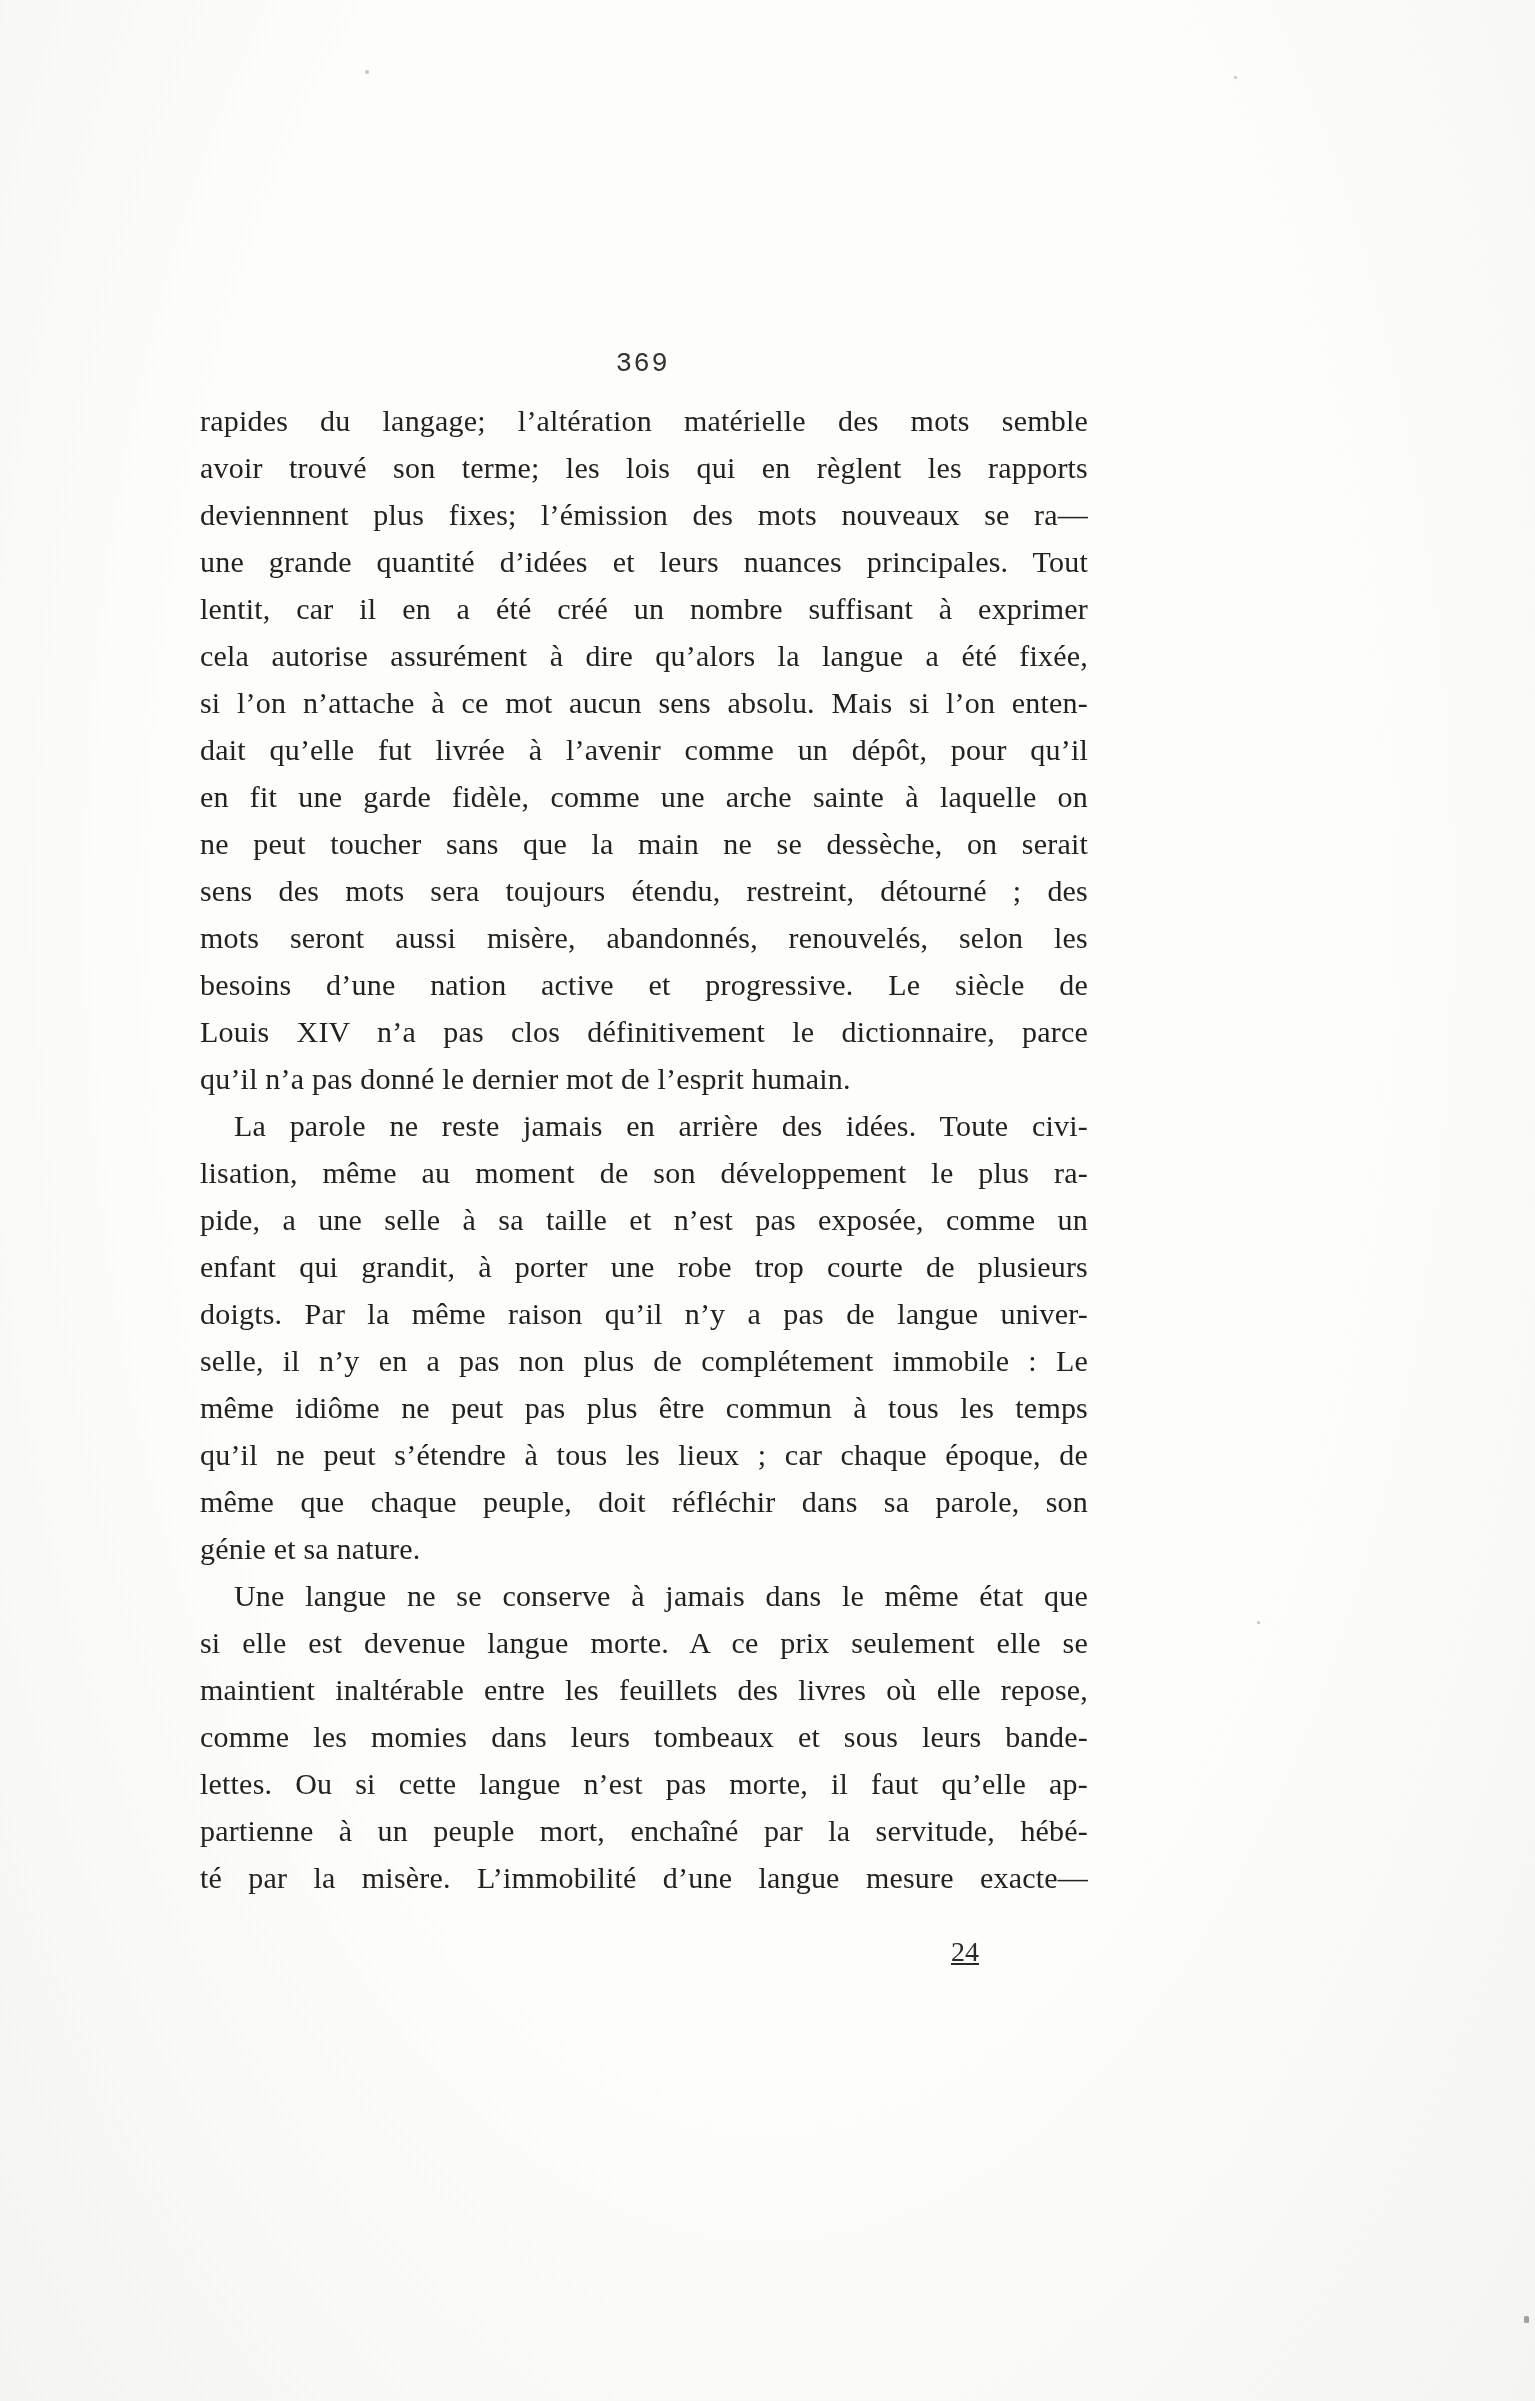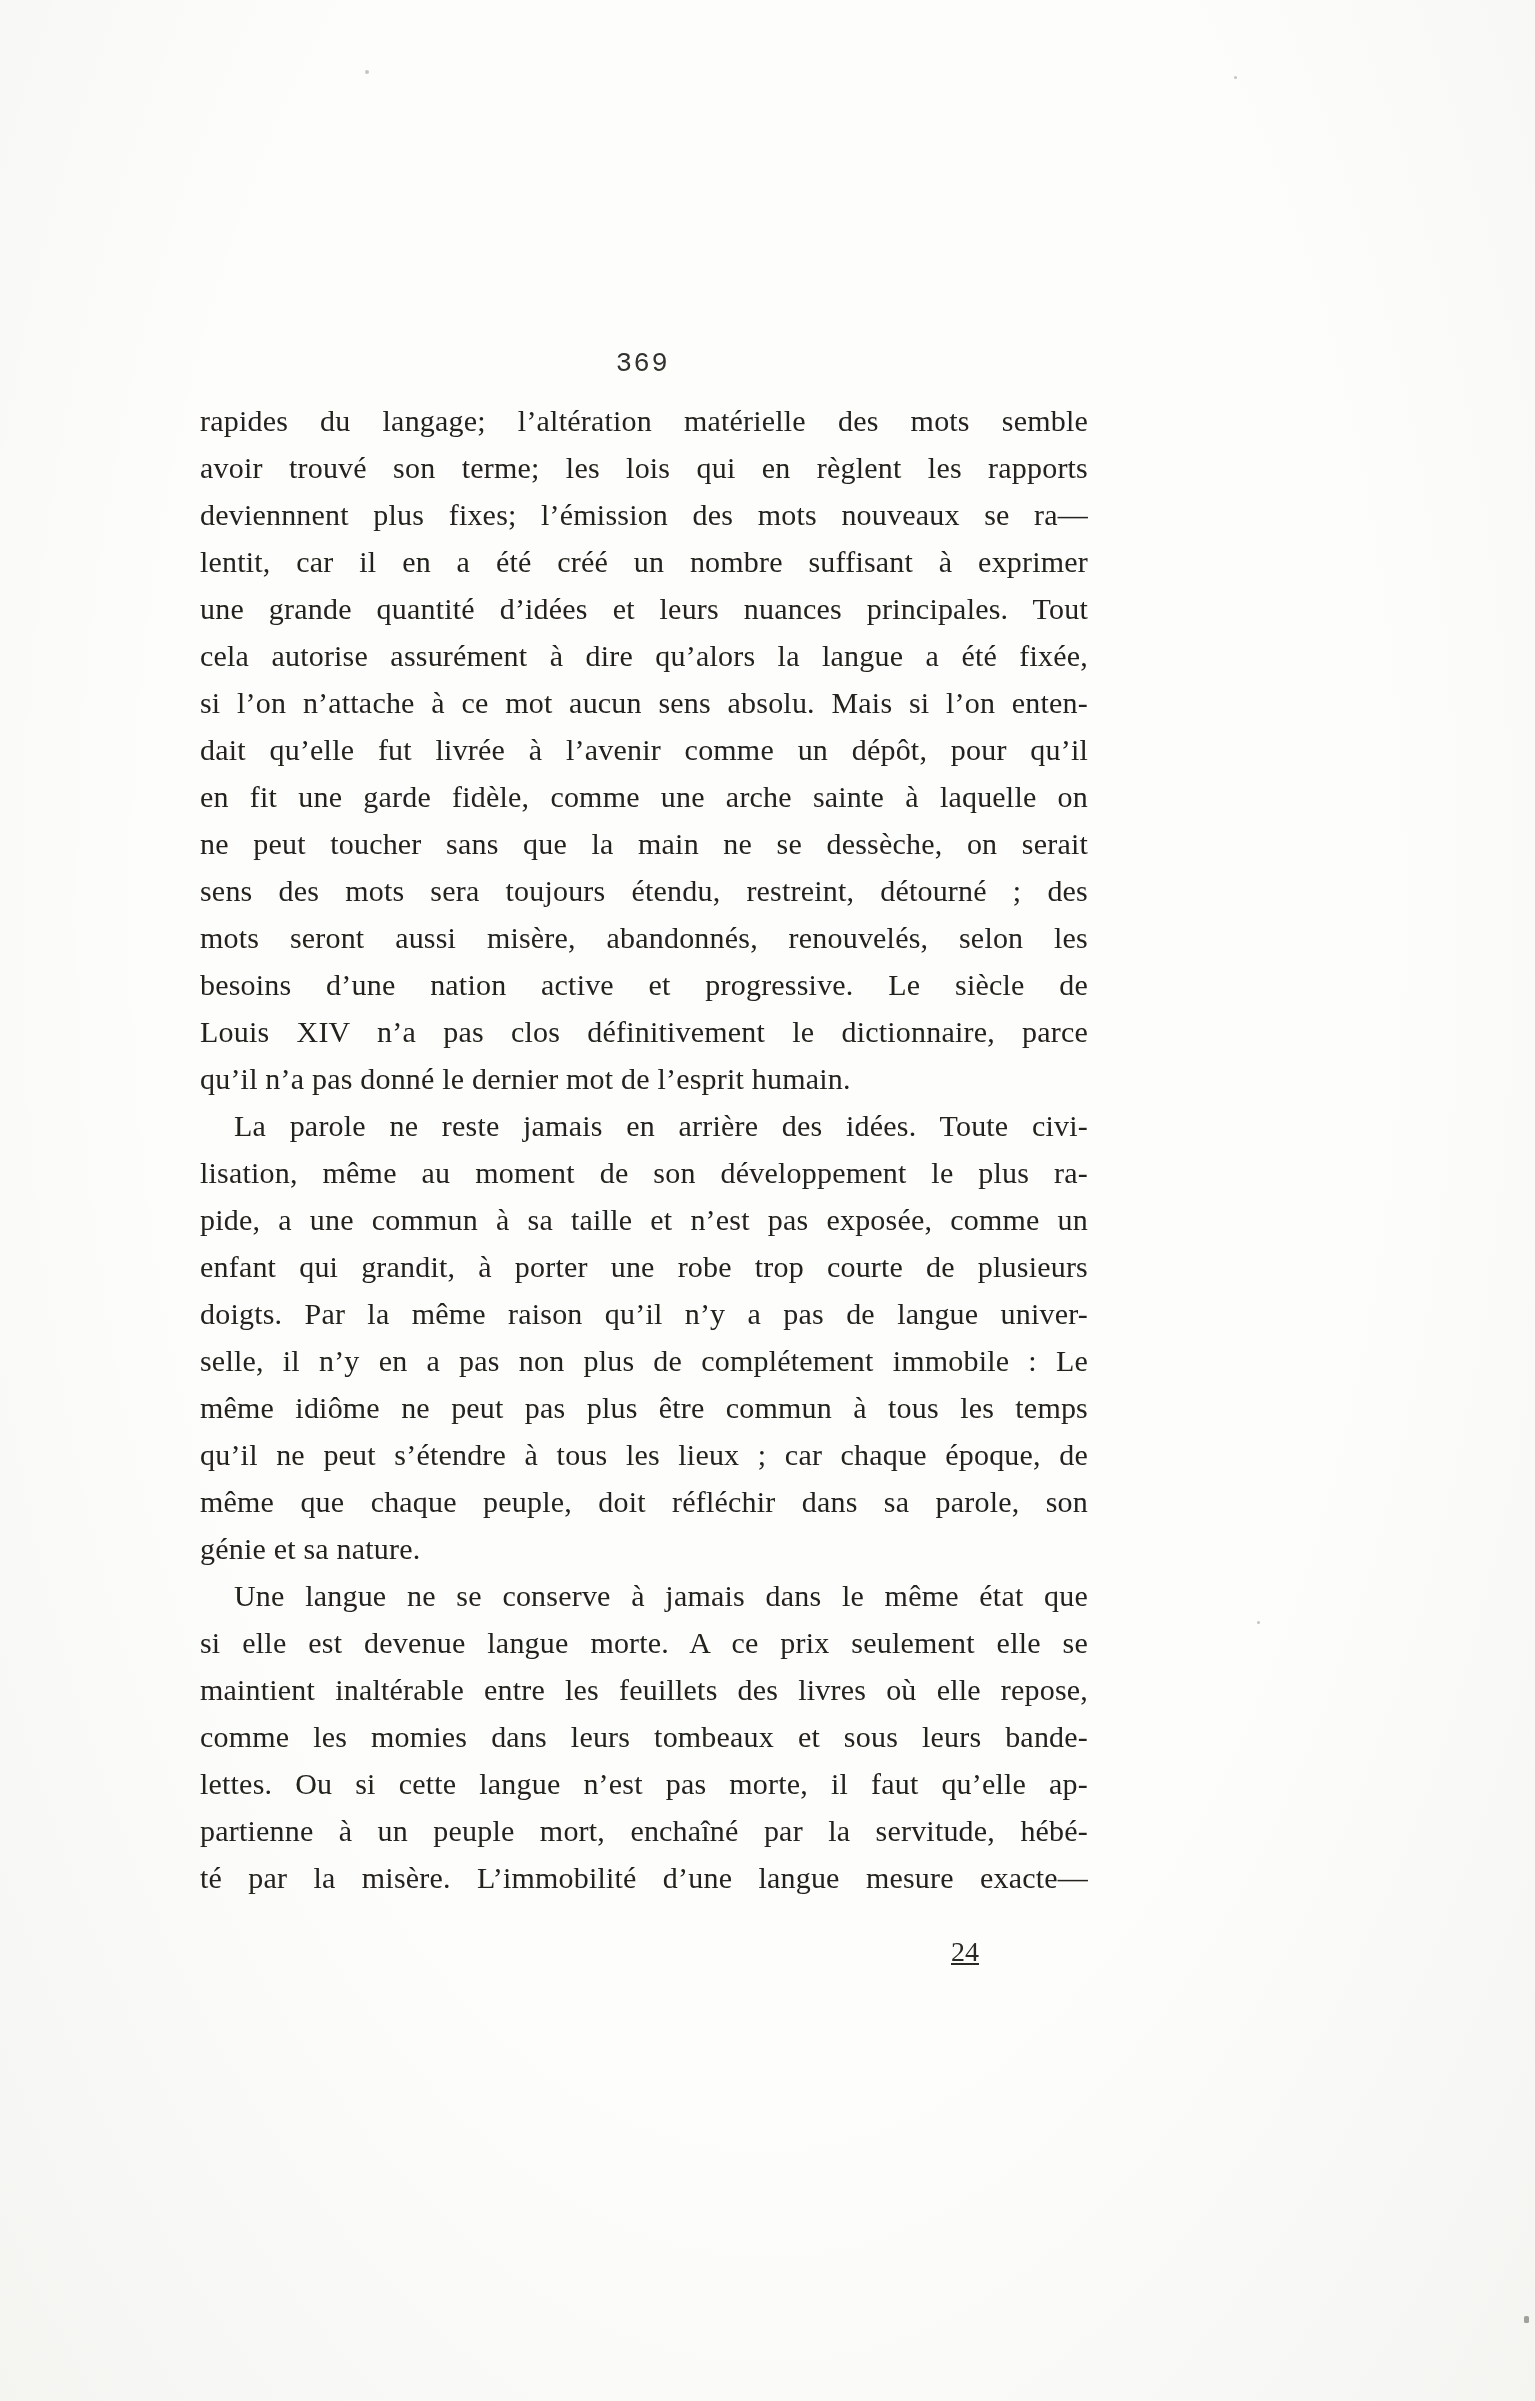--- a/index.html
+++ b/index.html
@@ -78,35 +78,35 @@
 <body>
 
 <div class="page">
 
   <div class="page-number">369</div>
 
   <div class="text-block" id="text-block">
       <div class="line">rapides du langage; l’altération matérielle des mots semble</div>
       <div class="line">avoir trouvé son terme; les lois qui en règlent les rapports</div>
       <div class="line">deviennnent plus fixes; l’émission des mots nouveaux se ra—</div>
+      <div class="line">une grande quantité d’idées et leurs nuances principales. Tout</div>
       <div class="line">lentit, car il en a été créé un nombre suffisant à exprimer</div>
-      <div class="line">une grande quantité d’idées et leurs nuances principales. Tout</div>
       <div class="line">cela autorise assurément à dire qu’alors la langue a été fixée,</div>
       <div class="line">si l’on n’attache à ce mot aucun sens absolu. Mais si l’on enten-</div>
       <div class="line">dait qu’elle fut livrée à l’avenir comme un dépôt, pour qu’il</div>
       <div class="line">en fit une garde fidèle, comme une arche sainte à laquelle on</div>
       <div class="line">ne peut toucher sans que la main ne se dessèche, on serait</div>
       <div class="line">sens des mots sera toujours étendu, restreint, détourné ; des</div>
       <div class="line">mots seront aussi misère, abandonnés, renouvelés, selon les</div>
       <div class="line">besoins d’une nation active et progressive. Le siècle de</div>
       <div class="line">Louis XIV n’a pas clos définitivement le dictionnaire, parce</div>
       <div class="line end">qu’il n’a pas donné le dernier mot de l’esprit humain.</div>
       <div class="line indent">La parole ne reste jamais en arrière des idées. Toute civi-</div>
       <div class="line">lisation, même au moment de son développement le plus ra-</div>
-      <div class="line">pide, a une commun à sa taille et n’est pas exposée, comme un</div>
+      <div class="line">pide, a une selle à sa taille et n’est pas exposée, comme un</div>
       <div class="line">enfant qui grandit, à porter une robe trop courte de plusieurs</div>
       <div class="line">doigts. Par la même raison qu’il n’y a pas de langue univer-</div>
       <div class="line">selle, il n’y en a pas non plus de complétement immobile : Le</div>
       <div class="line">même idiôme ne peut pas plus être commun à tous les temps</div>
       <div class="line">qu’il ne peut s’étendre à tous les lieux ; car chaque époque, de</div>
       <div class="line">même que chaque peuple, doit réfléchir dans sa parole, son</div>
       <div class="line end">génie et sa nature.</div>
       <div class="line indent">Une langue ne se conserve à jamais dans le même état que</div>
       <div class="line">si elle est devenue langue morte. A ce prix seulement elle se</div>
       <div class="line">maintient inaltérable entre les feuillets des livres où elle repose,</div>

